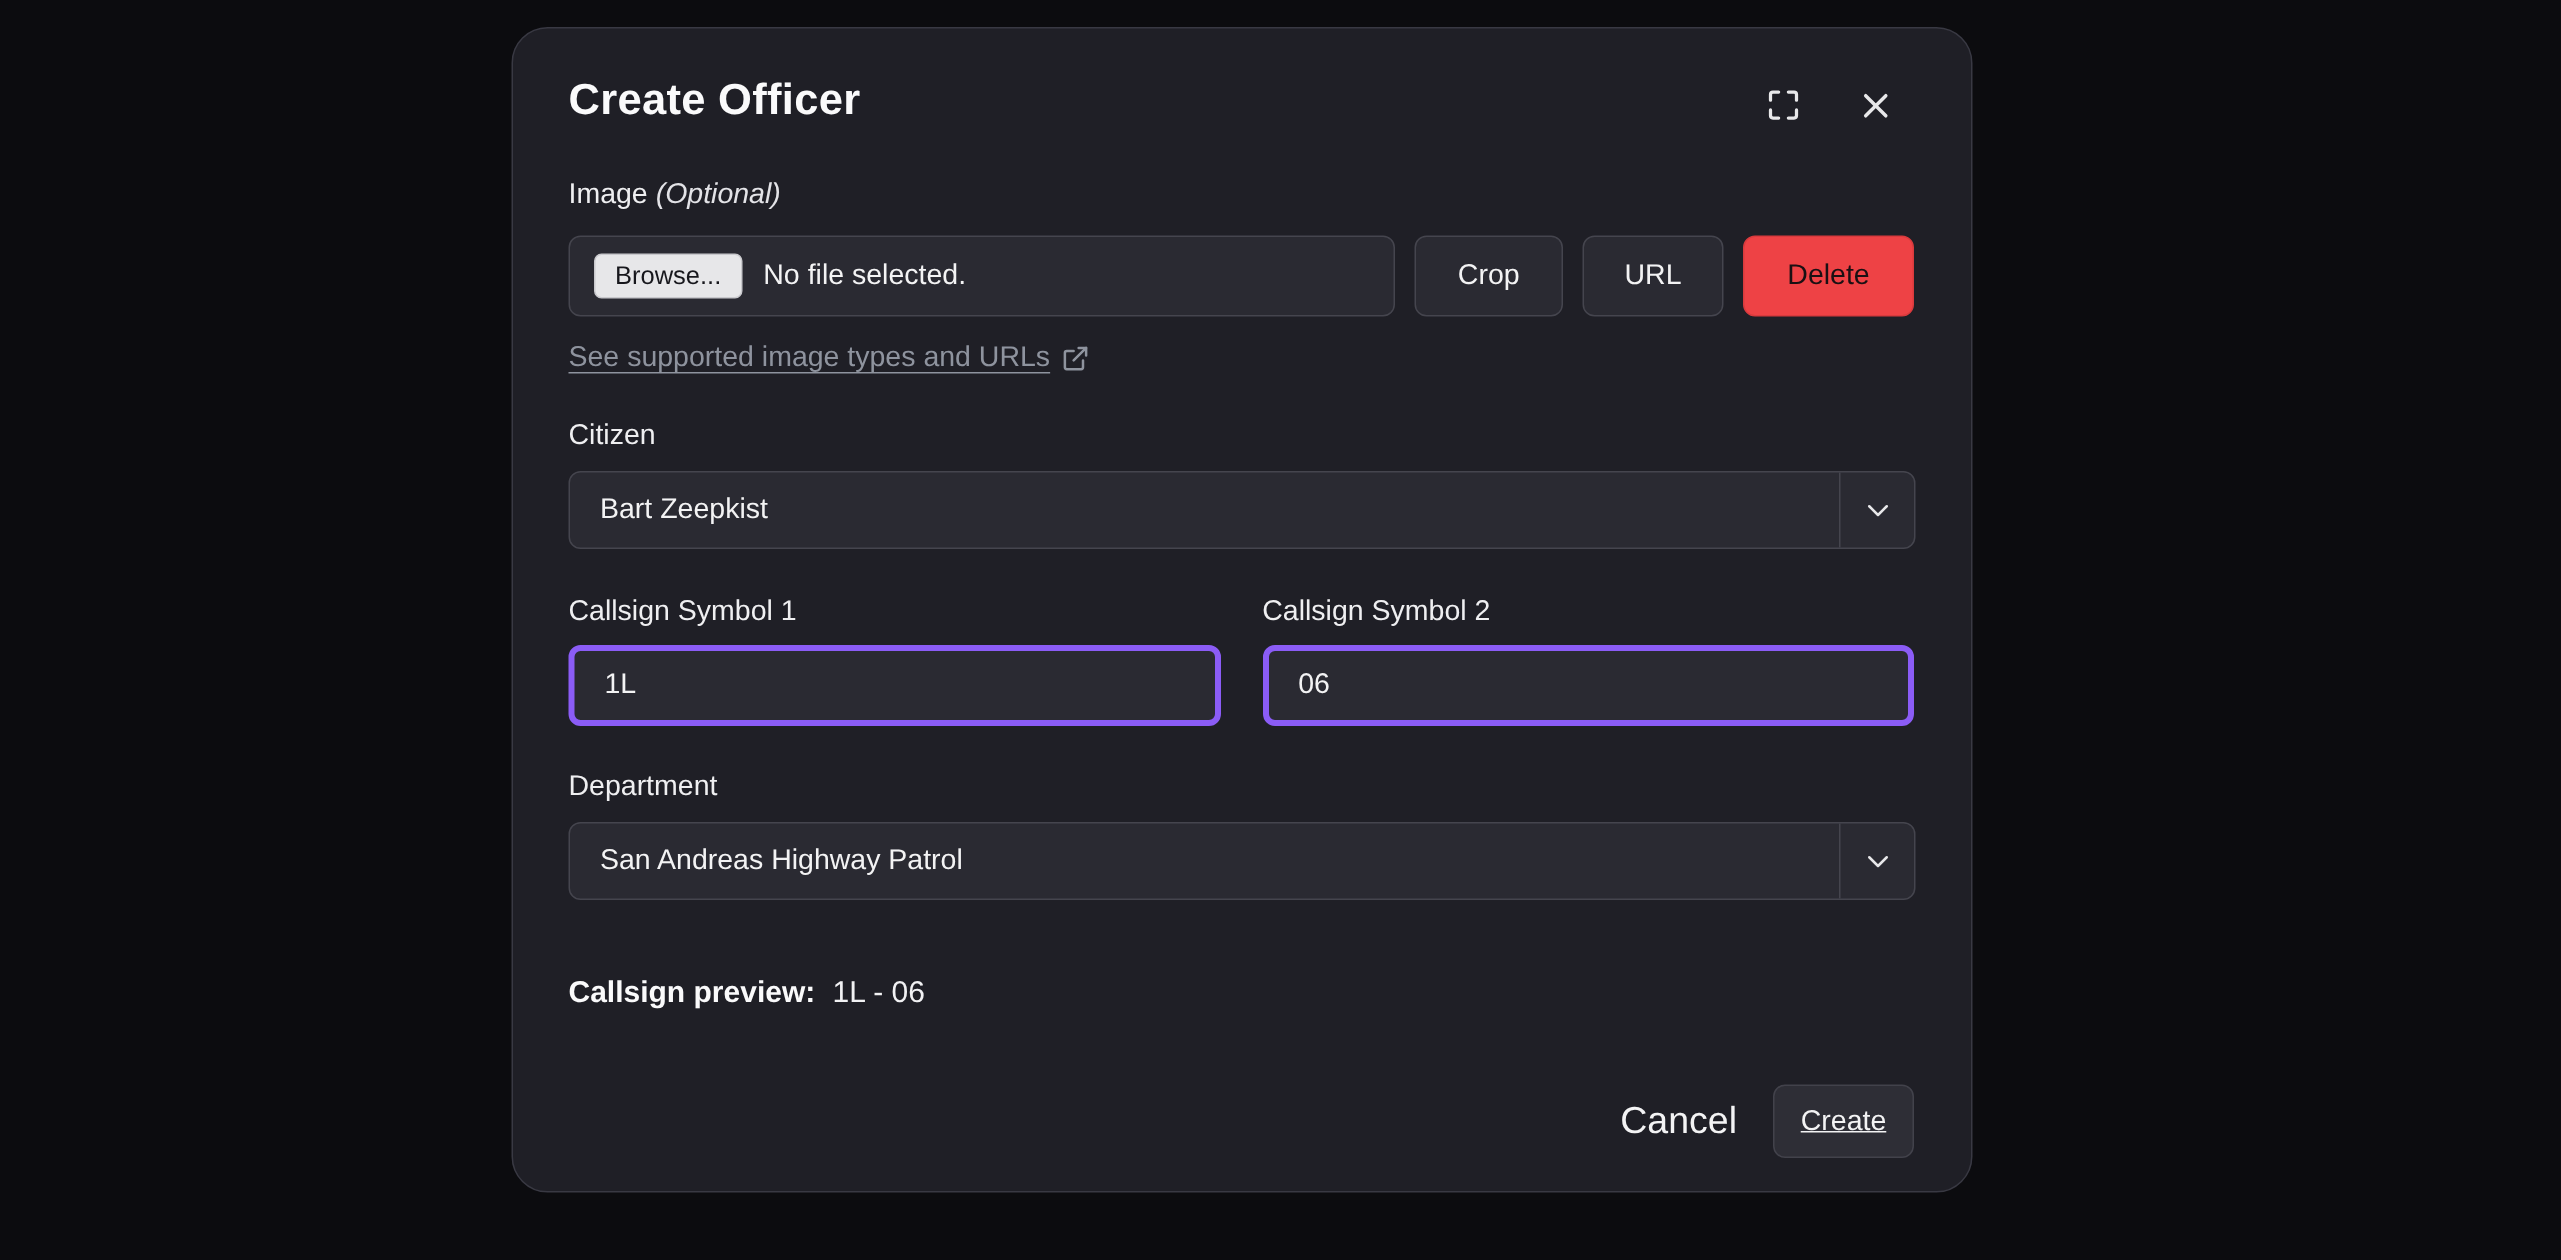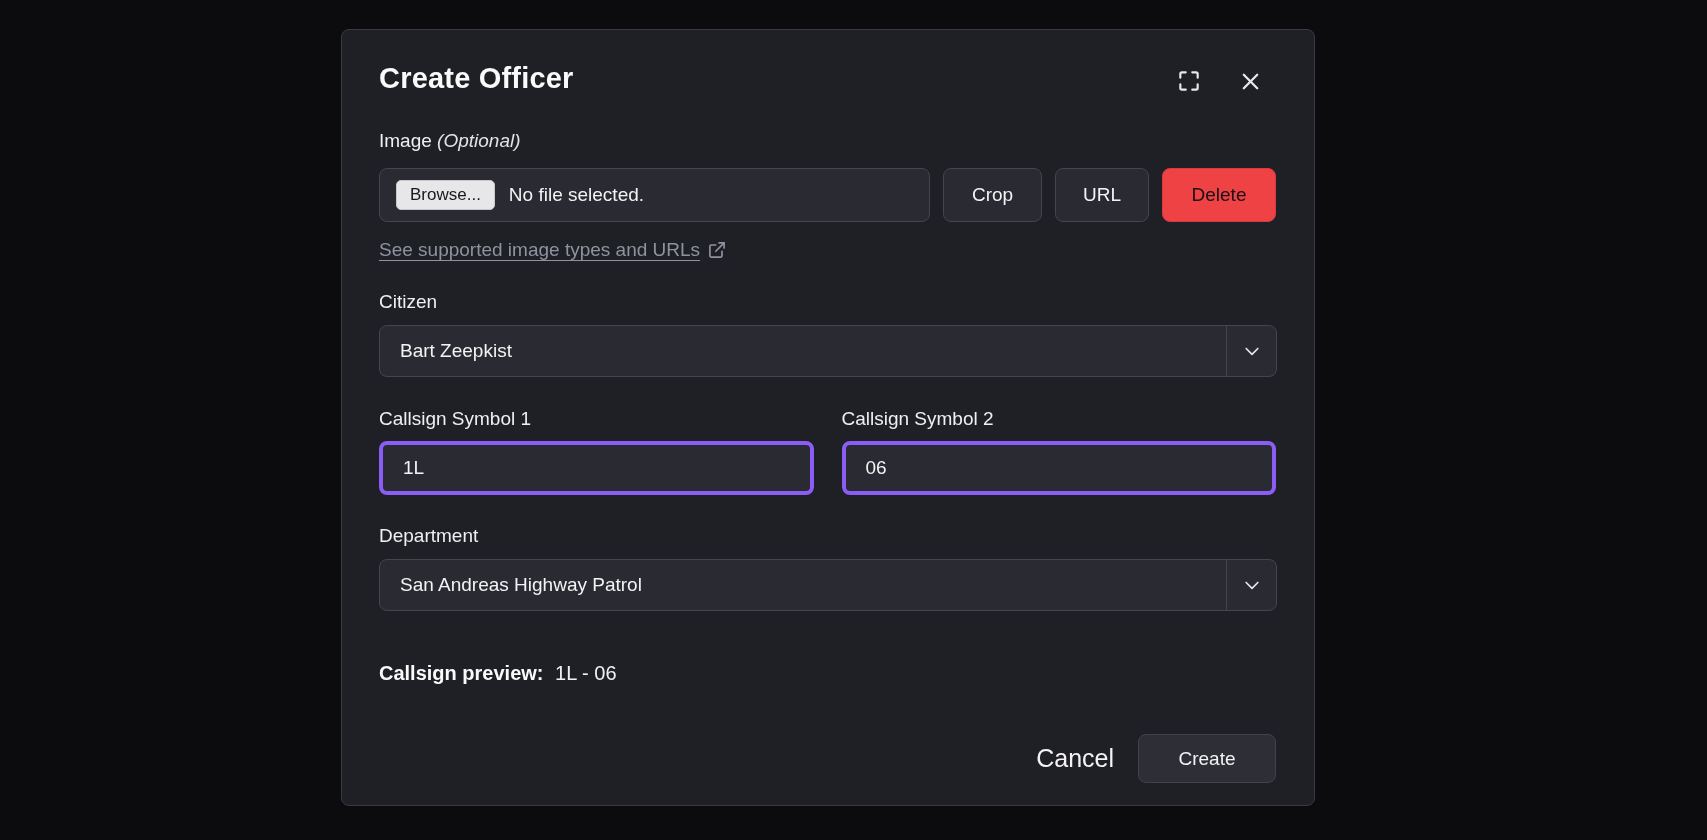--- a/index.html
+++ b/index.html
@@ -5,25 +5,25 @@
   * { margin: 0; padding: 0; box-sizing: border-box; }
   html, body {
     width: 1707px; height: 840px;
     background: #0c0c0f;
     overflow: hidden;
     font-family: "Liberation Sans", "DejaVu Sans", sans-serif;
     color: #f1f1f3;
   }
   .modal {
     position: absolute;
-    left: 341px; top: 29px;
+    left: 341px; top: 18px;
     width: 974px; height: 777px;
     background: #1f1f26;
     border: 1px solid #393943;
-    border-radius: 8px;
+    border-radius: 24px;
     padding: 28px 38px 24px 37px;
   }
   
   .modal-header {
     display: flex; align-items: flex-start; justify-content: space-between;
     height: 44px;
   }
   .modal-title {
     font-size: 29px; font-weight: 700; letter-spacing: 0.2px;
     line-height: 40px; color: #fafafb;
@@ -139,23 +139,24 @@
     margin-top: 49px;
     display: flex; align-items: center; justify-content: flex-end;
     gap: 24px;
   }
   .btn-ghost {
     background: none; border: none;
     color: #f3f3f4; font-size: 25px;
     padding: 0;
   }
   .btn-create {
-    width: 138px; height: 49px;
+    width: 94px; height: 49px;
     background: #2e2e36;
     border: 1px solid #42424b;
+    text-decoration: underline;
   }
 </style>
 </head>
 <body>
 
 <div class="modal">
 
   <div class="modal-header">
     <div class="modal-title">Create Officer</div>
     <div class="header-icons">

